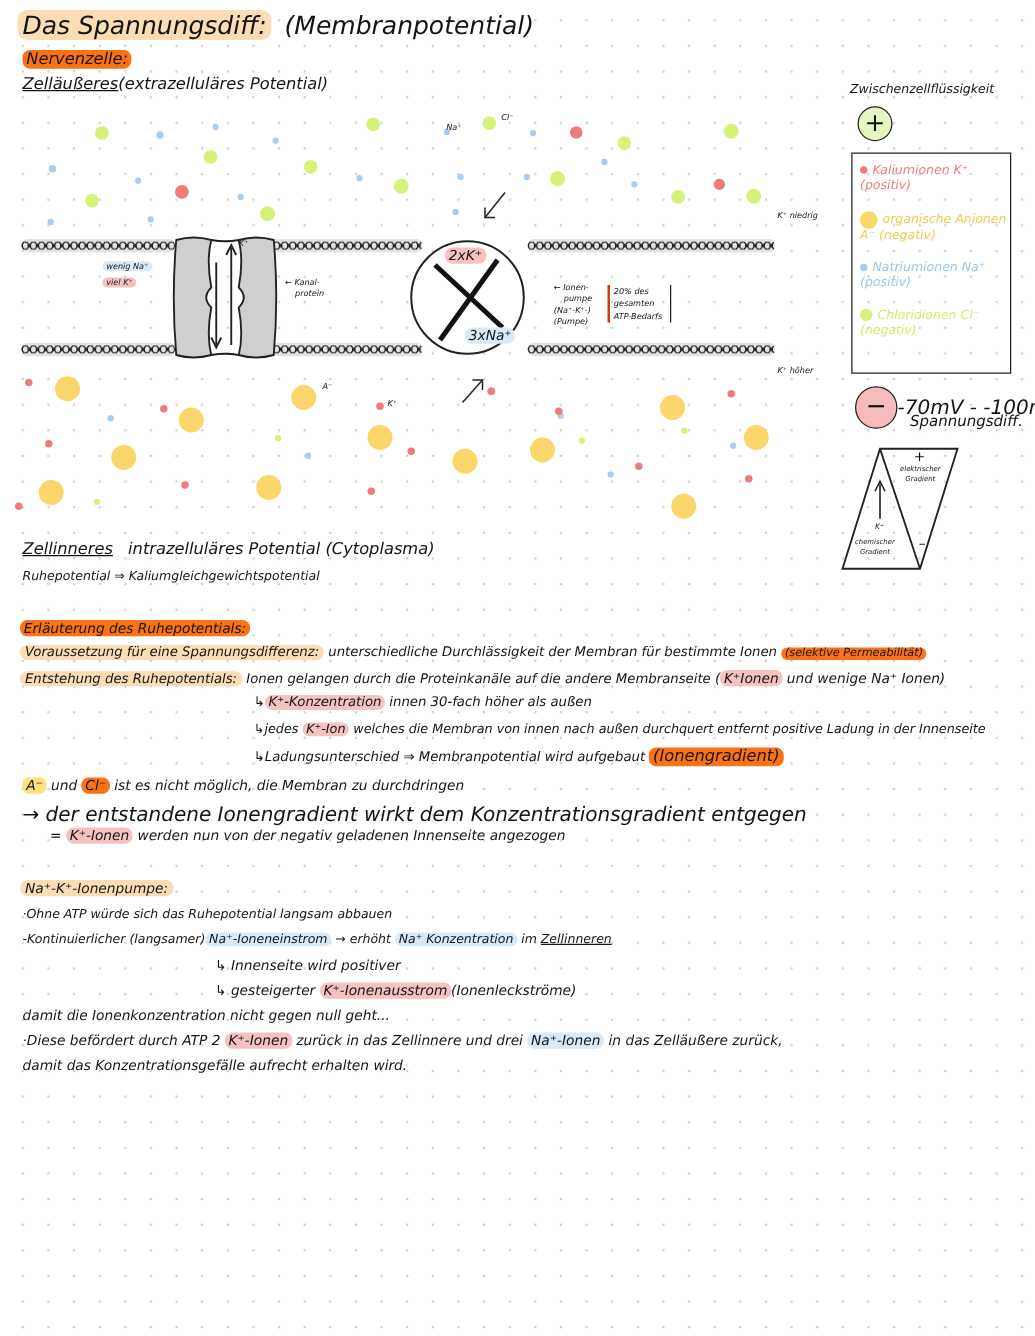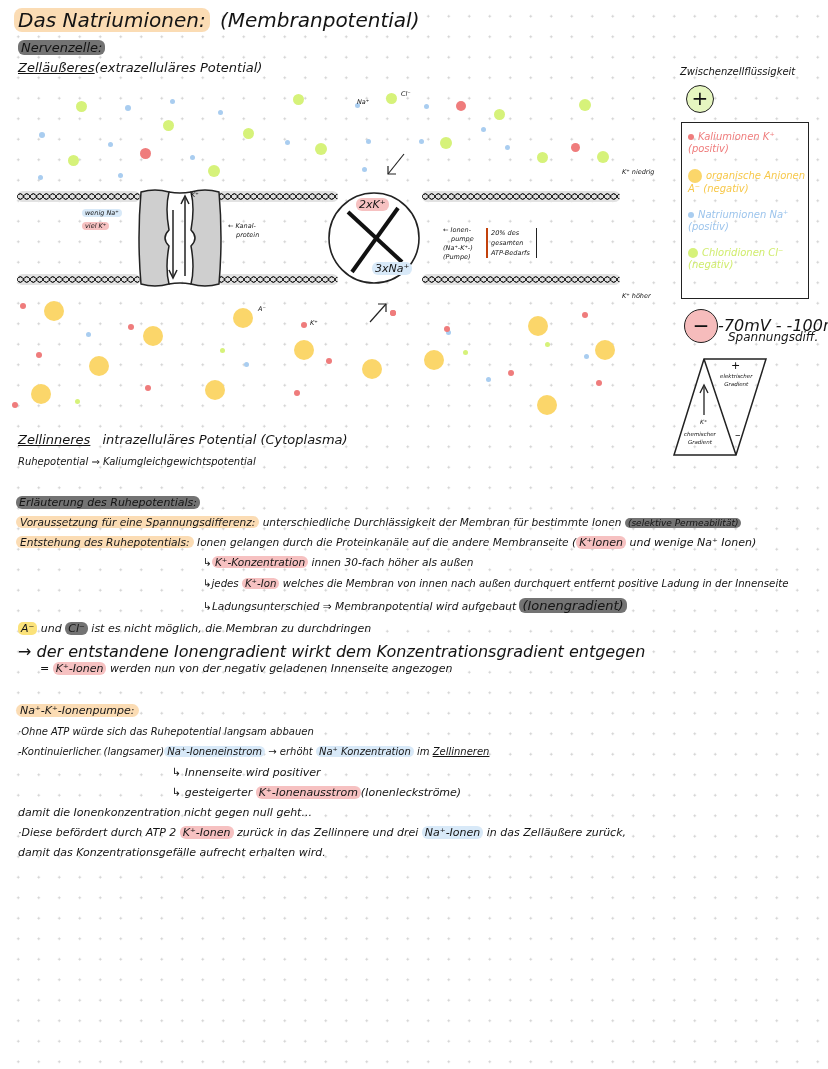--- a/index.html
+++ b/index.html
@@ -8,21 +8,21 @@
     background-color:#ffffff;
     background-image: radial-gradient(circle, #cfcfcf 0.9px, transparent 1.3px);
     background-size: 20.5px 20.5px;
     background-position: 8px 6px;
     font-family: "DejaVu Sans", sans-serif;
     color:#111;
   }
   .abs { position:absolute; white-space:nowrap; }
   .hw { font-family: "DejaVu Sans", sans-serif; font-style: italic; color:#141414; }
   .hl-orange { background:#fbdcb4; border-radius:8px; padding:0 4px; }
-  .hl-green  { background:#737373; border-radius:6px; padding:0 3px; }
+  .hl-green  { background:#f97316; border-radius:6px; padding:0 3px; }
   .hl-red    { background:#f6c1c1; border-radius:6px; padding:0 3px; }
   .hl-blue   { background:#d8e9f8; border-radius:6px; padding:0 3px; }
   .hl-yellow { background:#fbe27a; border-radius:5px; padding:0 3px; }
   .ul { text-decoration: underline; }
   .t1 { font-size:20px; }
   .t2 { font-size:13px; }
   .t3 { font-size:11px; }
   .t5 { font-size:6.5px; }
   .dot { position:absolute; border-radius:50%; }
   .membrane {
@@ -31,21 +31,21 @@
     background-size: 6.5px 11px; background-repeat: repeat-x;
   }
   .legend-box { position:absolute; left:681px; top:122px; width:126px; height:175px; border:1.5px solid #222; }
   .legend-item { position:absolute; left:6px; font-size:10px; font-style:italic; line-height:12px; white-space:normal; width:118px; }
   .legend-item .sw { display:inline-block; border-radius:50%; margin-right:4px; vertical-align:middle; }
 </style>
 </head>
 <body>
 
 <div class="abs hw t1" style="left:14px;top:8px;">
-  <span class="hl-orange">Das Natriumionen:</span>
+  <span class="hl-orange">Das Spannungsdiff:</span>
   <span style="margin-left:4px">(Membranpotential)</span>
 </div>
 <div class="abs hw t2" style="left:18px;top:40px;">
   <span class="hl-green">Nervenzelle:</span>
 </div>
 <div class="abs hw t2" style="left:18px;top:60px;">
   <span class="ul">Zelläußeres</span><span>(extrazelluläres Potential)</span>
 </div>
 
 <div>

